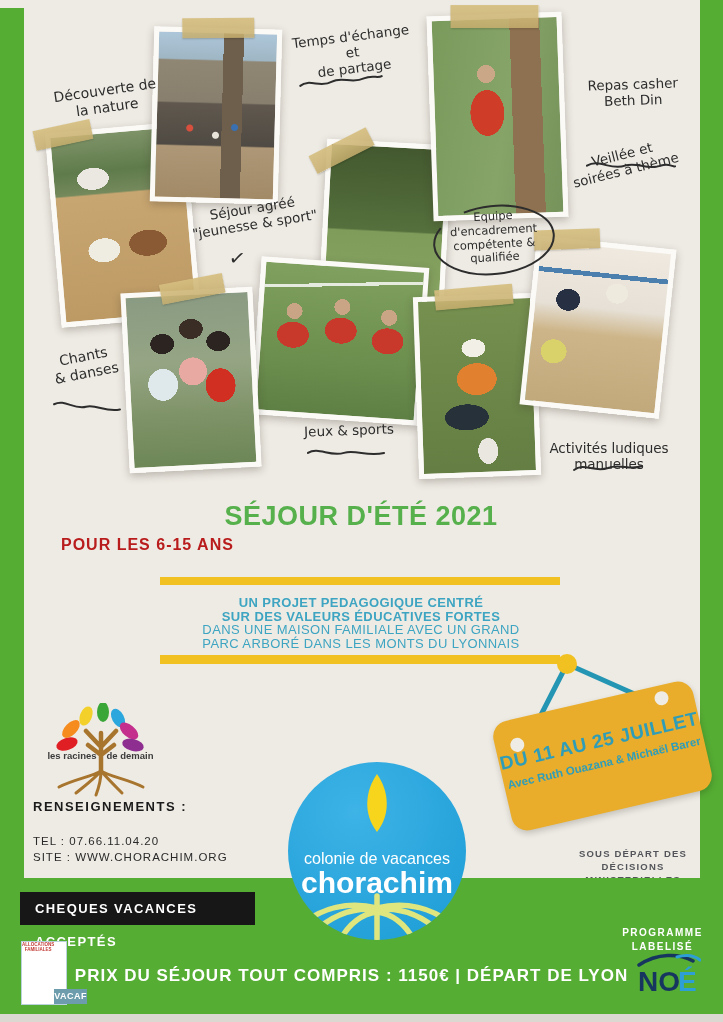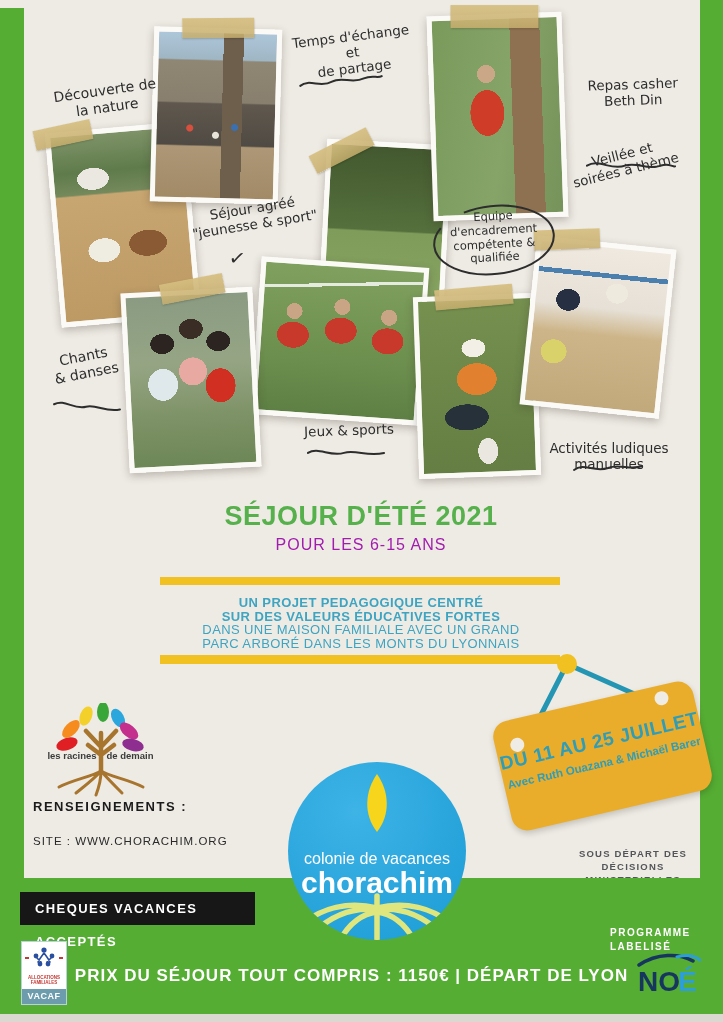--- a/index.html
+++ b/index.html
@@ -74,22 +74,22 @@
       linear-gradient(180deg,transparent 0 16%,#4a7fae 16% 19%,transparent 19%),
       linear-gradient(180deg,#efe9df 0%,#e6e0d6 38%,#cdb589 55%,#c2a97c 100%);}
   
   .hand{position:absolute;z-index:2;color:#2d2d2d;font-size:13.5px;line-height:1.2;
         text-align:center;font-family:"DejaVu Sans",sans-serif;}
   .squig{position:absolute;z-index:2;}
   .squig path{stroke:#2d2d2d;stroke-width:2;fill:none;stroke-linecap:round;}
   
   .title{position:absolute;left:61px;width:600px;top:501px;text-align:center;z-index:2;
          color:#56b04b;font-size:27px;font-weight:bold;letter-spacing:.5px;}
-  .subtitle{position:absolute;left:61px;width:600px;top:536px;text-align:center;z-index:2;
-         color:#a21caf;font-size:16px;font-weight:normal;letter-spacing:1px;}
+  .subtitle{position:absolute;left:61px;width:600px;top:536px;z-index:2;
+         color:#b91c1c;font-size:16px;font-weight:bold;letter-spacing:1px;}
   .ybar{position:absolute;left:160px;width:400px;height:8px;background:#f1c021;z-index:2;}
   .project{position:absolute;left:61px;width:600px;top:596px;text-align:center;z-index:2;
          color:#3da4c2;font-size:13px;line-height:13.5px;letter-spacing:.4px;}
   .project .b{font-weight:bold;}
   
   .strings{position:absolute;left:430px;top:648px;width:290px;height:130px;z-index:4;}
   .tag{position:absolute;left:500px;top:700px;width:205px;height:112px;background:#e9ad2b;
        border-radius:16px;transform:rotate(-13deg);z-index:5;box-shadow:0 3px 6px rgba(0,0,0,.18);
        text-align:center;color:#2f9db8;}
   .tag .hole{position:absolute;width:14px;height:14px;border-radius:50%;background:#efece6;}
@@ -102,28 +102,28 @@
   .contact .line{font-size:11.5px;letter-spacing:1px;line-height:15.5px;color:#2a2a2a;}
   
   .chorachim{position:absolute;left:288px;top:762px;width:178px;height:178px;z-index:6;}
   
   .notice{position:absolute;left:558px;width:150px;top:847px;text-align:center;z-index:2;
           color:#53555a;font-size:9.5px;font-weight:bold;letter-spacing:1.2px;line-height:13px;}
   
   .cheques{position:absolute;left:20px;top:892px;width:220px;height:33px;background:#171717;z-index:5;
            color:#fff;font-size:13px;font-weight:bold;letter-spacing:1.4px;line-height:33px;padding-left:15px;}
   .vacaf{position:absolute;left:21px;top:941px;width:44px;height:62px;background:#fff;z-index:5;
-         border:1px solid #b9d2dd;display:flex;flex-direction:column;}
+         border:1px solid #b9d2dd;display:flex;flex-direction:row;}
   .vacaf-emblem{height:33px;}
   .vacaf-alloc{font-size:4.5px;line-height:5px;color:#c23a34;text-align:center;font-weight:bold;}
   .vacaf-band{margin-top:auto;background:#6d9dad;color:#fff;font-size:9px;font-weight:bold;
               text-align:center;height:15px;line-height:15px;letter-spacing:.5px;}
   .price{position:absolute;left:70px;right:90px;top:966px;text-align:center;z-index:5;
          color:#fff;font-size:17px;font-weight:bold;letter-spacing:1px;}
-  .programme{position:absolute;left:610px;width:105px;top:926px;text-align:left;z-index:5;
+  .programme{position:absolute;left:610px;width:105px;top:926px;text-align:center;z-index:5;
              color:#fff;font-size:10px;font-weight:bold;letter-spacing:1.5px;line-height:14px;}
   .noe{position:absolute;left:637px;top:950px;z-index:5;}
   .oval{position:absolute;z-index:2;}
 </style>
 </head>
 <body>
 
 <div class="page">
 
   <div class="bar-left"></div>
@@ -243,20 +243,21 @@
     <ellipse cx="75" cy="15" rx="10" ry="6" fill="#2ba7de" transform="rotate(62 75 15)"></ellipse>
     <ellipse cx="86" cy="28" rx="11" ry="6" fill="#c42e8c" transform="rotate(40 86 28)"></ellipse>
     <ellipse cx="90" cy="42" rx="11" ry="6" fill="#8e2e90" transform="rotate(14 90 42)"></ellipse>
     <path d="M58,68 C48,74 32,76 16,84 M58,68 C51,76 43,82 33,90 M58,68 C58,78 56,84 53,92 M58,68 C65,76 71,82 79,90 M58,68 C68,74 84,76 100,84" stroke="#a8752e" stroke-width="3" stroke-linecap="round" fill="none"></path>
     <text x="29" y="56" font-size="9.5" fill="#3b3b3b" text-anchor="middle" font-weight="bold">les racines</text>
     <text x="87" y="56" font-size="9.5" fill="#3b3b3b" text-anchor="middle" font-weight="bold">de demain</text>
   </svg>
 
   <div class="contact">
     <div class="head">RENSEIGNEMENTS :</div>
+    <div class="line">TEL : 07.66.11.04.20</div>
     <div class="line">SITE : WWW.CHORACHIM.ORG</div>
   </div>
 
   <svg class="chorachim" viewBox="0 0 178 178">
     <defs>
       <clipPath id="ccl">
           <circle cx="89" cy="89" r="89"></circle>
         </clipPath>
       <radialGradient id="cgr" cx="38%" cy="28%" r="85%">
         <stop offset="0%" stop-color="#3db3e6"></stop>

